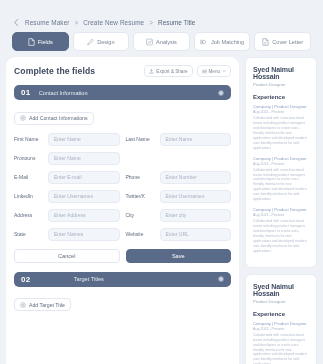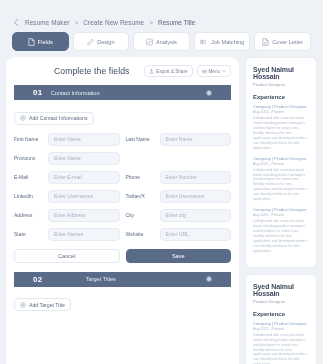--- a/index.html
+++ b/index.html
@@ -40,32 +40,32 @@
   .left {
     width: 233px; flex: 0 0 233px;
     background: #fff; border-radius: 9px;
     padding: 8px 8px 0 8px;
     position: relative; overflow: hidden;
   }
   .right { flex: 1 1 auto; min-width: 0; overflow: hidden; position: relative; }
 
   
   .lhead { display: flex; align-items: center; justify-content: space-between; margin-bottom: 8px; }
-  .ltitle { font-size: 8.6px; font-weight: normal; color: #3e4a60; letter-spacing: .1px; margin-left: 40px; }
+  .ltitle { font-size: 8.6px; font-weight: bold; color: #3e4a60; letter-spacing: .1px; }
   .lbtns { display: flex; gap: 4px; }
   .pill {
     height: 12px; border: 1px solid #e3e8f0; border-radius: 4px; background: #fff;
     display: flex; align-items: center; gap: 2px; padding: 0 4px;
     font-size: 4.6px; color: #7b8699; white-space: nowrap;
   }
 
   
   .sect {
-    height: 15px; background: #5a6b89; border-radius: 0;
-    display: flex; align-items: center; padding: 0 19px;
+    height: 15px; background: #5a6b89; border-radius: 5px;
+    display: flex; align-items: center; padding: 0 7px;
     margin-bottom: 7px;
   }
   .sect-num { font-size: 8px; font-weight: bold; color: #fff; letter-spacing: .4px; }
   .sect-label { font-size: 5.6px; color: #e8ecf3; margin-left: 8px; flex: 1 1 auto; }
   .sect-toggle {
     width: 6px; height: 6px; border-radius: 50%;
     background: #cdd5e2; border: 1.2px solid #8793aa; flex: 0 0 auto;
   }
 
   

